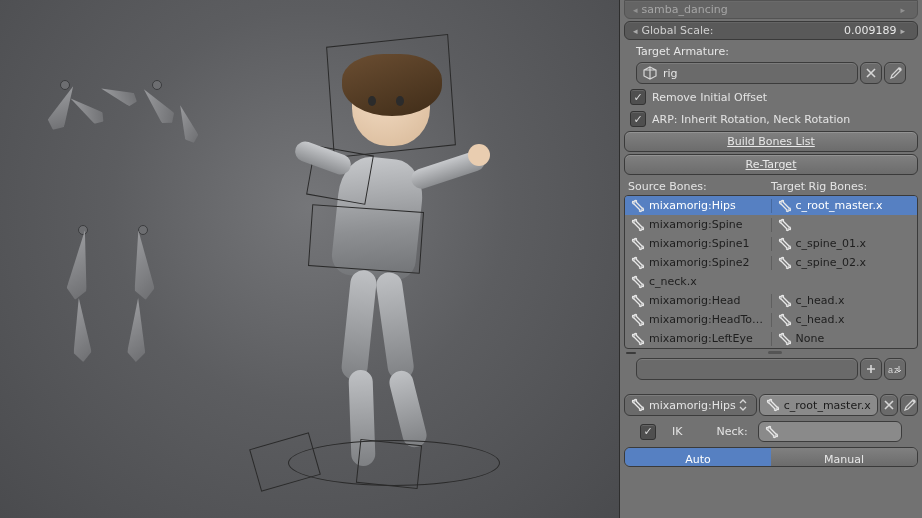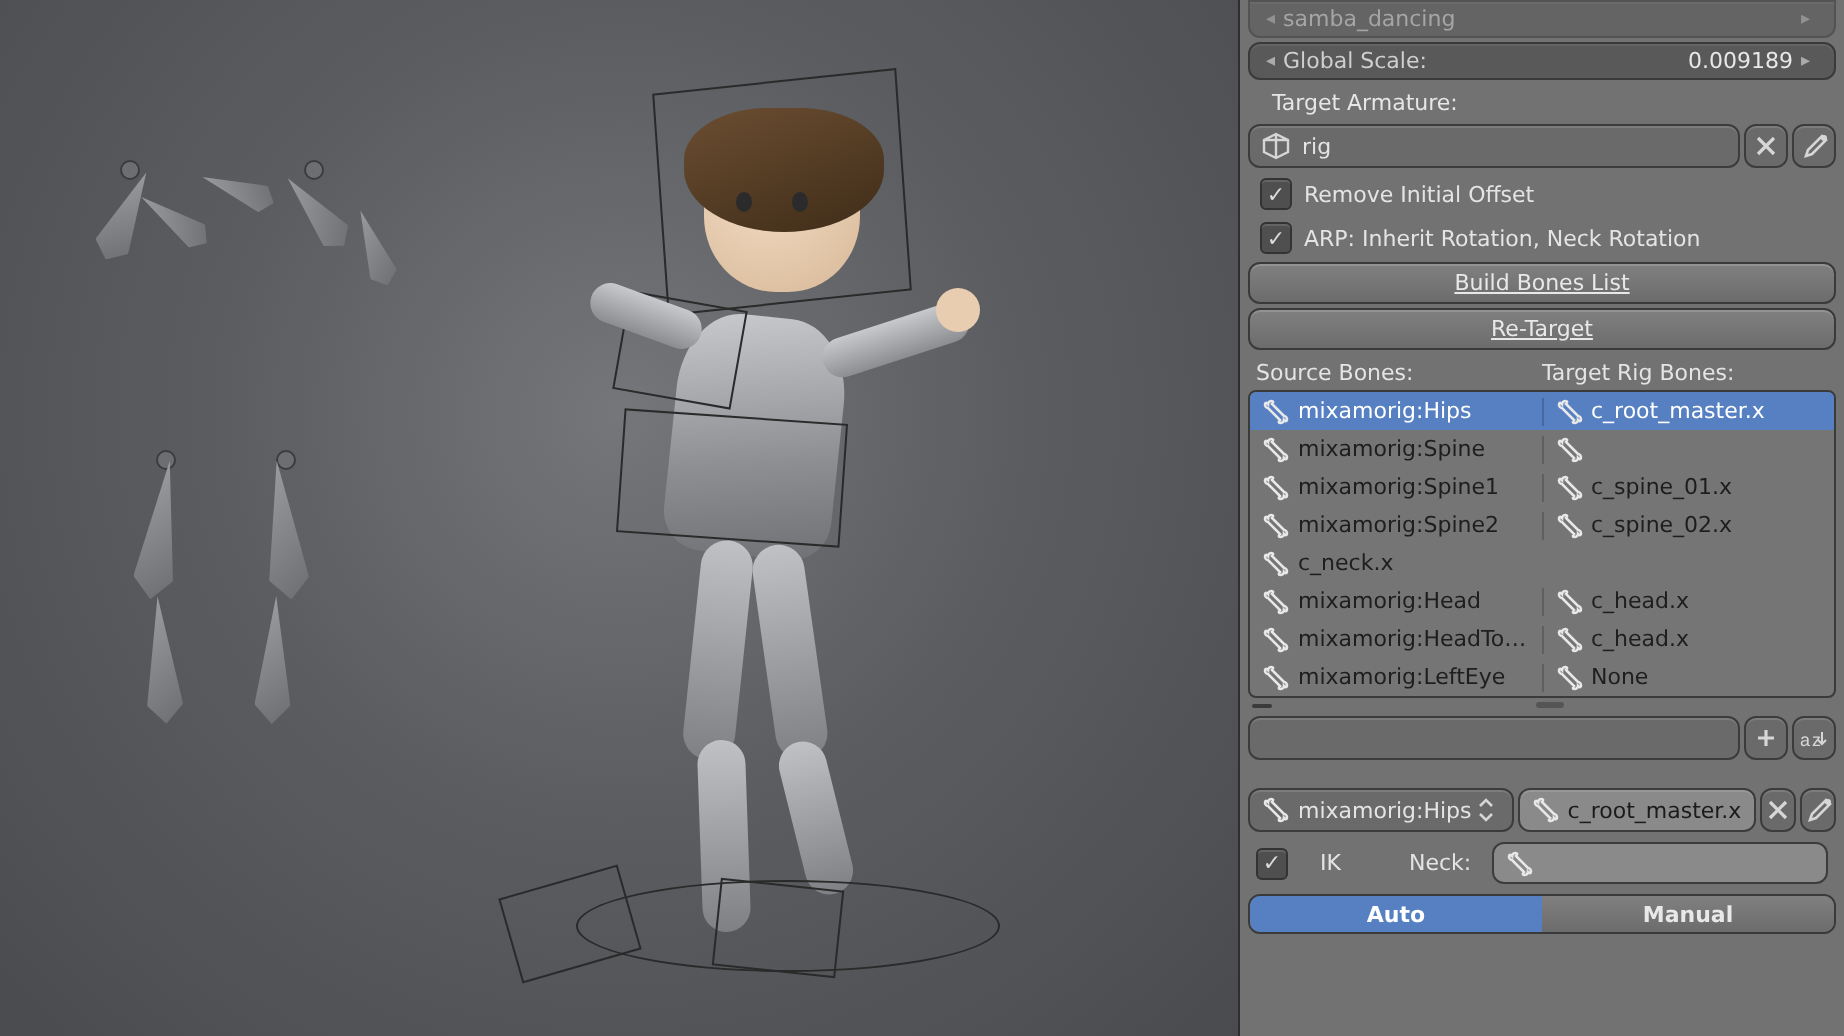--- a/index.html
+++ b/index.html
@@ -12,21 +12,21 @@
   .limbs{position:absolute;left:40px;top:70px;width:220px;height:320px;}
   .bone{position:absolute;background:linear-gradient(140deg,#9fa0a3,#6c6d70);clip-path:polygon(50% 0,100% 85%,50% 100%,0 85%);}
   .joint{position:absolute;background:#6d6e71;border:1px solid #3b3c3e;border-radius:50%;}
   
   .panel{width:302px;background:#727272;border-left:1px solid #2e2e2e;display:flex;flex-direction:column;overflow:hidden;}
   .prop-row{background:#595959;border:1px solid #3a3a3a;border-radius:6px;margin:1px 4px;height:17px;display:flex;align-items:center;padding:0 8px;font-size:11px;color:#cfcfcf;box-shadow:inset 0 1px 0 rgba(255,255,255,.07);}
   .prop-row .tri{margin-right:4px;opacity:.7;font-size:9px;}
   .prop-row .field-label{flex:1;}
   .prop-row .field-val{color:#e8e8e8;}
   .section-label{padding:4px 16px 2px;font-size:11px;color:#e6e6e6;}
-  .pill-row{display:flex;gap:2px;margin:2px 4px;}
+  .pill-row{display:flex;gap:2px;margin:2px 16px;}
   .sel-pill{flex:1;display:flex;align-items:center;background:#6a6a6a;border:1px solid #3c3c3c;border-radius:6px;height:20px;padding:0 6px;box-shadow:inset 0 1px 0 rgba(255,255,255,.12);font-size:11px;}
   .sel-pill.light{background:#8a8a8a;color:#1b1b1b;}
   .icon-btn{width:20px;height:20px;display:flex;align-items:center;justify-content:center;background:#6a6a6a;border:1px solid #3c3c3c;border-radius:6px;box-shadow:inset 0 1px 0 rgba(255,255,255,.12);}
   .icon-btn svg, .sel-pill svg{display:block;}
   .checkbox{width:14px;height:14px;border:1px solid #333;border-radius:3px;background:#4f4f4f;display:inline-flex;align-items:center;justify-content:center;margin-right:6px;box-shadow:inset 0 1px 0 rgba(255,255,255,.12);}
   .checkbox.checked::after{content:"✓";font-size:11px;color:#dcdcdc;line-height:1;}
   .check-row{display:flex;align-items:center;padding:3px 10px;font-size:11px;}
   .btn{height:19px;display:flex;align-items:center;justify-content:center;background:linear-gradient(#808080,#6c6c6c);border:1px solid #3a3a3a;border-radius:6px;font-size:11px;color:#e8e8e8;box-shadow:inset 0 1px 0 rgba(255,255,255,.15);text-decoration:underline;}
   .btn.full{margin:1px 4px;}
   .list-hdr{display:flex;padding:4px 8px 2px;font-size:11px;}
@@ -35,24 +35,24 @@
   .bone-row{display:flex;height:19px;align-items:center;font-size:11px;}
   .bone-row.sel{background:#5680c2;color:#fff;}
   .bone-cell{flex:1;display:flex;align-items:center;gap:4px;padding:0 6px;overflow:hidden;white-space:nowrap;}
   .bone-cell+.bone-cell{border-left:1px solid rgba(0,0,0,.18);}
   .bone-row:not(.sel){color:#1e1e1e;}
   .list-footer{display:flex;align-items:center;padding:2px 6px;gap:10px;}
   .dash{width:10px;height:2px;background:#3b3b3b;border-radius:1px;}
   .sep{height:2px;margin:6px 0 2px;}
   .bottom-row{display:flex;gap:2px;margin:2px 4px;}
   .segmented{display:flex;margin:2px 4px;border:1px solid #3a3a3a;border-radius:6px;overflow:hidden;}
-  .segmented div{flex:1;height:18px;display:flex;align-items:center;justify-content:center;font-size:11px;font-weight:bold;}
+  .segmented div{flex:1;height:18px;display:flex;align-items:flex-end;justify-content:center;font-size:11px;}
   .seg-on{background:#5680c2;color:#fff;}
   .seg-off{background:linear-gradient(#808080,#6c6c6c);color:#e8e8e8;}
-  .ik-row{display:flex;align-items:center;padding:3px 8px;gap:10px;font-size:11px;}
+  .ik-row{display:flex;align-items:center;padding:3px 20px;gap:10px;font-size:11px;}
   .ik-field{flex:1;display:flex;align-items:center;background:#8a8a8a;border:1px solid #3c3c3c;border-radius:6px;height:19px;padding:0 6px;}
   .truncate{overflow:hidden;text-overflow:ellipsis;white-space:nowrap;}
 </style>
 </head>
 <body>
 
 <svg width="0" height="0" style="position:absolute">
   <defs>
     <g id="i-bone">
         <path d="M3 3 C1 1 1 5 3 5 L9 11 C7 13 11 13 11 11 C13 13 13 9 11 9 L5 3 C7 1 3 1 3 3 Z" fill="none" stroke="#e8e8e8" stroke-width="1.3"></path>

